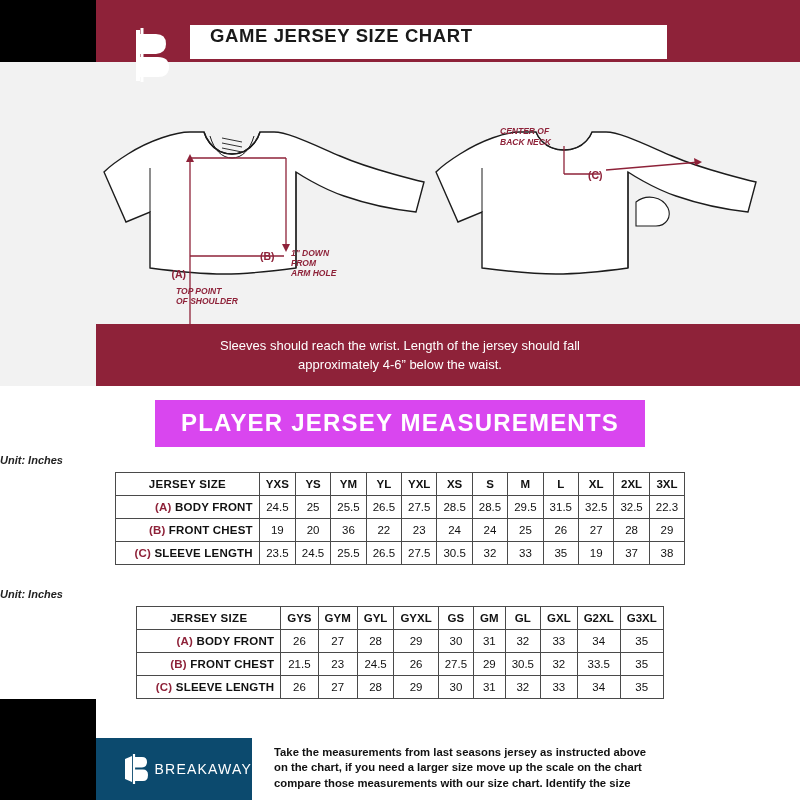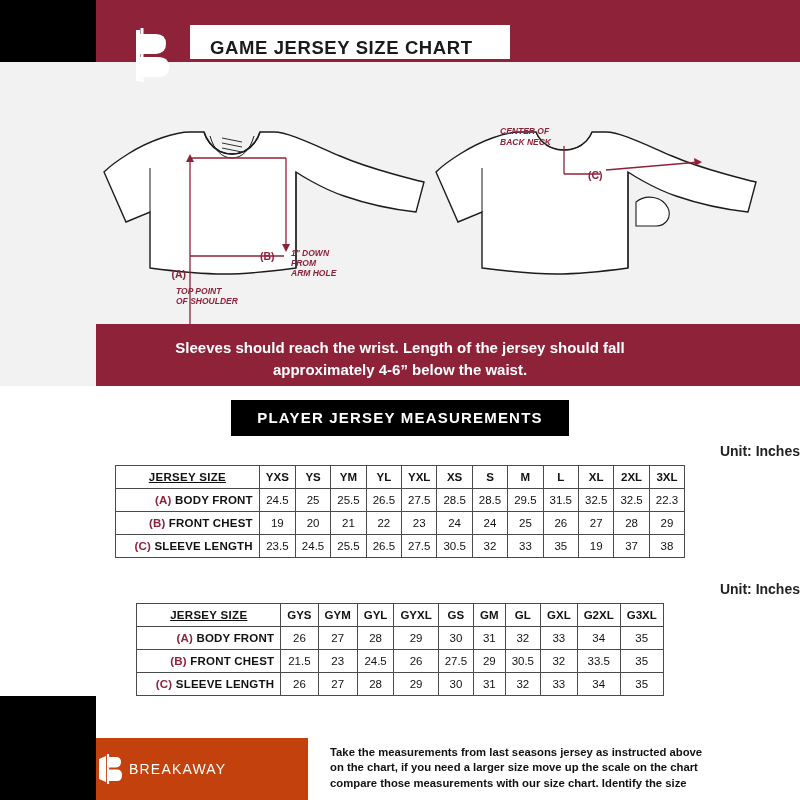--- a/index.html
+++ b/index.html
@@ -25,23 +25,23 @@
     left: 96px; top: 0; width: 704px; height: 62px;
     background: #8e2239;
   }
   .topband .black-left {
     position: absolute;
     left: 0; top: 0; width: 96px; height: 62px;
     background: #000;
   }
   .title-plate {
     position: absolute;
-    left: 190px; top: 25px; width: 320px; height: 34px;
+    left: 190px; top: 25px; width: 477px; height: 34px;
     background: #ffffff;
-    display: flex; align-items: flex-end;
+    display: flex; align-items: flex-start;
     padding-left: 20px;
   }
   .title-plate .t {
     font-size: 18.5px;
     font-weight: bold;
     letter-spacing: 0.6px;
     color: #1a1a1a;
   }
   .logo-b {
     position: absolute;
@@ -57,45 +57,45 @@
     border-bottom: 0;
   }
   .illus svg { position: absolute; left: 0; top: 0; }
   
   .notice {
     position: relative;
     background: #8e2239;
     color: #fff;
     text-align: center;
     padding: 13px 120px 15px 120px;
-    font-size: 15px;
+    font-size: 13px;
     line-height: 1.45;
     height: 62px;
-    font-weight: bold;
   }
   .notice .blk-l { position: absolute; left:0; top:0; width:96px; height:100%; background:#f2f2f2; }
   
   .sect {
     position: relative;
     background: #ffffff;
     padding-top: 14px;
     text-align: center;
   }
   .sec-title {
     display: inline-block;
-    background: #000000;
+    background: #d946ef;
     color: #ffffff;
-    font-size: 15px;
+    font-size: 24px;
     font-weight: bold;
     letter-spacing: 1.2px;
     padding: 9px 26px 10px 26px;
   }
   .unit {
-    text-align: right;
-    font-size: 14px;
+    text-align: left;
+    font-size: 11px;
+    font-style: italic;
     font-weight: bold;
     color: #222;
     margin: 7px 0 6px 0;
   }
   
   .tblwrap { display: flex; justify-content: center; }
   table.sz {
     border-collapse: collapse;
     font-size: 11.5px;
     color: #111;
@@ -108,35 +108,35 @@
     background: #fff;
   }
   table.sz th { font-weight: bold; }
   table.sz .rowlabel {
     text-align: right;
     font-weight: bold;
     padding-left: 6px;
     letter-spacing: .2px;
   }
   table.sz .rowlabel .mk { color: #8e2239; font-weight: bold; }
-  table.sz .hdr-lbl { text-align: center; font-weight: bold; letter-spacing: .3px; text-decoration: underline; }
+  table.sz .hdr-lbl { text-align: center; font-weight: bold; letter-spacing: .3px; }
   
   .footer {
     position: absolute;
     left: 0; bottom: 0;
     width: 800px; height: 62px;
     background: #ffffff;
     display: flex;
   }
   .footer .fl {
     width: 96px; background: #000;
   }
   .footer .logo-box {
-    width: 212px; background: #c2410c;
-    display: flex; align-items: center; justify-content: flex-start;
+    width: 156px; background: #0c4a6e;
+    display: flex; align-items: center; justify-content: flex-end;
     gap: 7px;
   }
   .footer .brandname {
     color: #fff; font-size: 14px; letter-spacing: 1.2px; font-weight: 300;
   }
   .footer .ftext {
     flex: 1;
     background: #ffffff;
     color: #111;
     font-size: 11.3px;
@@ -314,21 +314,21 @@
             <td>32.5</td>
             <td>22.3</td>
           </tr>
           <tr>
             <td class="rowlabel">
               <span class="mk">(B)</span>
               <span>FRONT CHEST</span>
             </td>
             <td>19</td>
             <td>20</td>
-            <td>21</td>
+            <td>36</td>
             <td>22</td>
             <td>23</td>
             <td>24</td>
             <td>24</td>
             <td>25</td>
             <td>26</td>
             <td>27</td>
             <td>28</td>
             <td>29</td>
           </tr>

